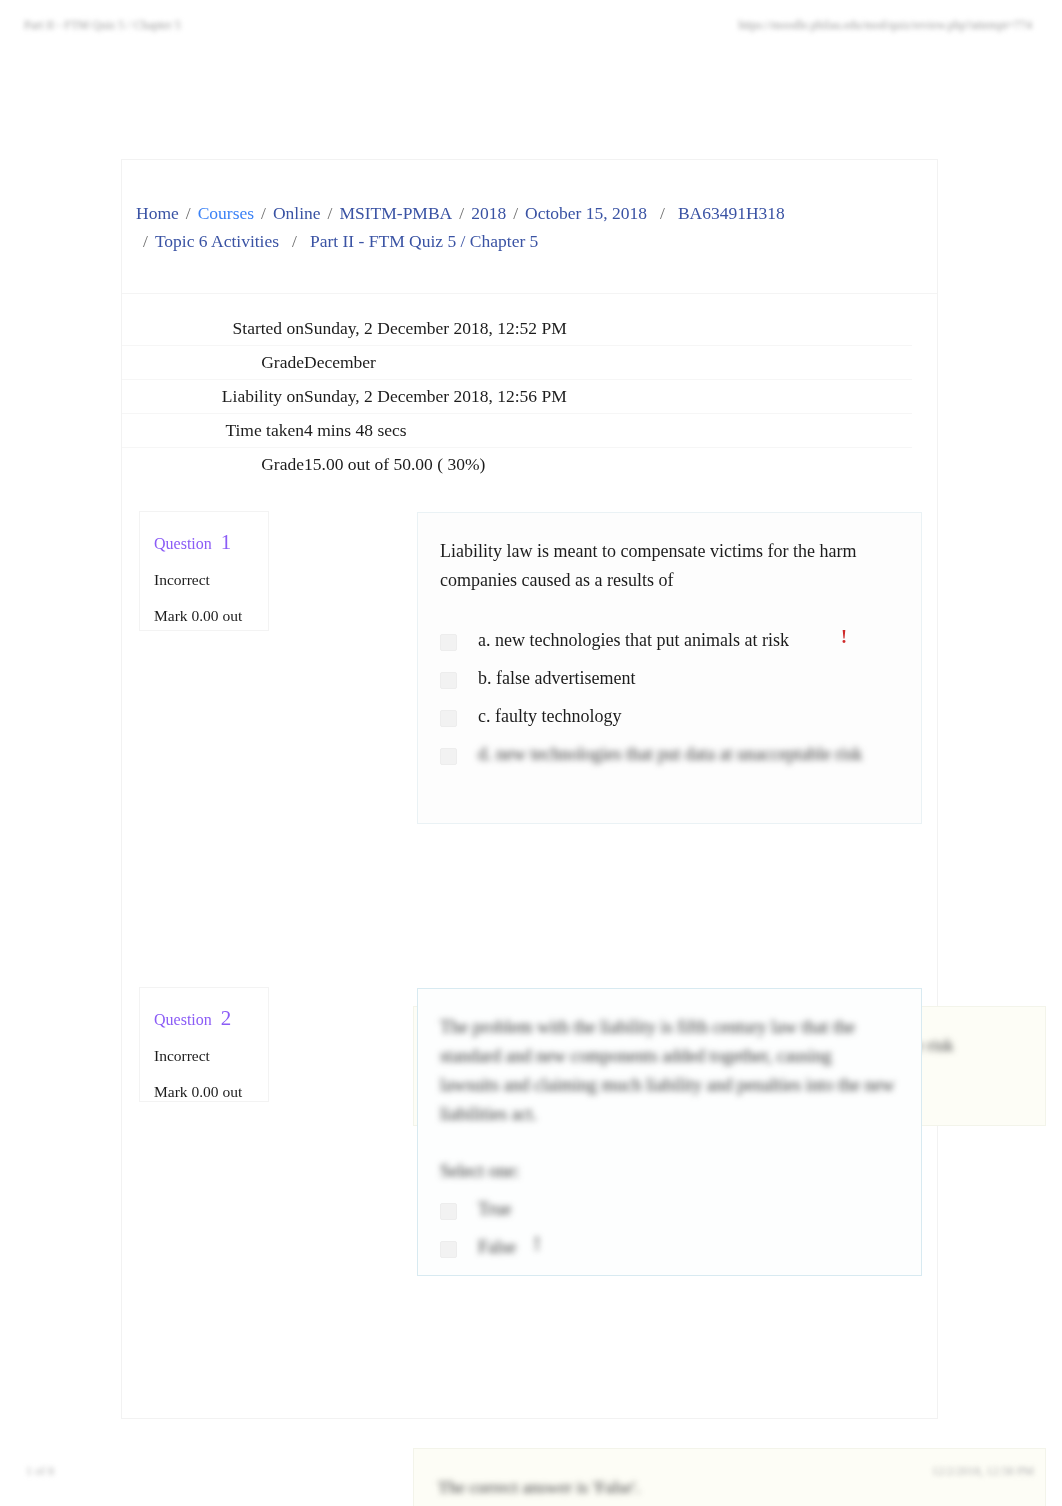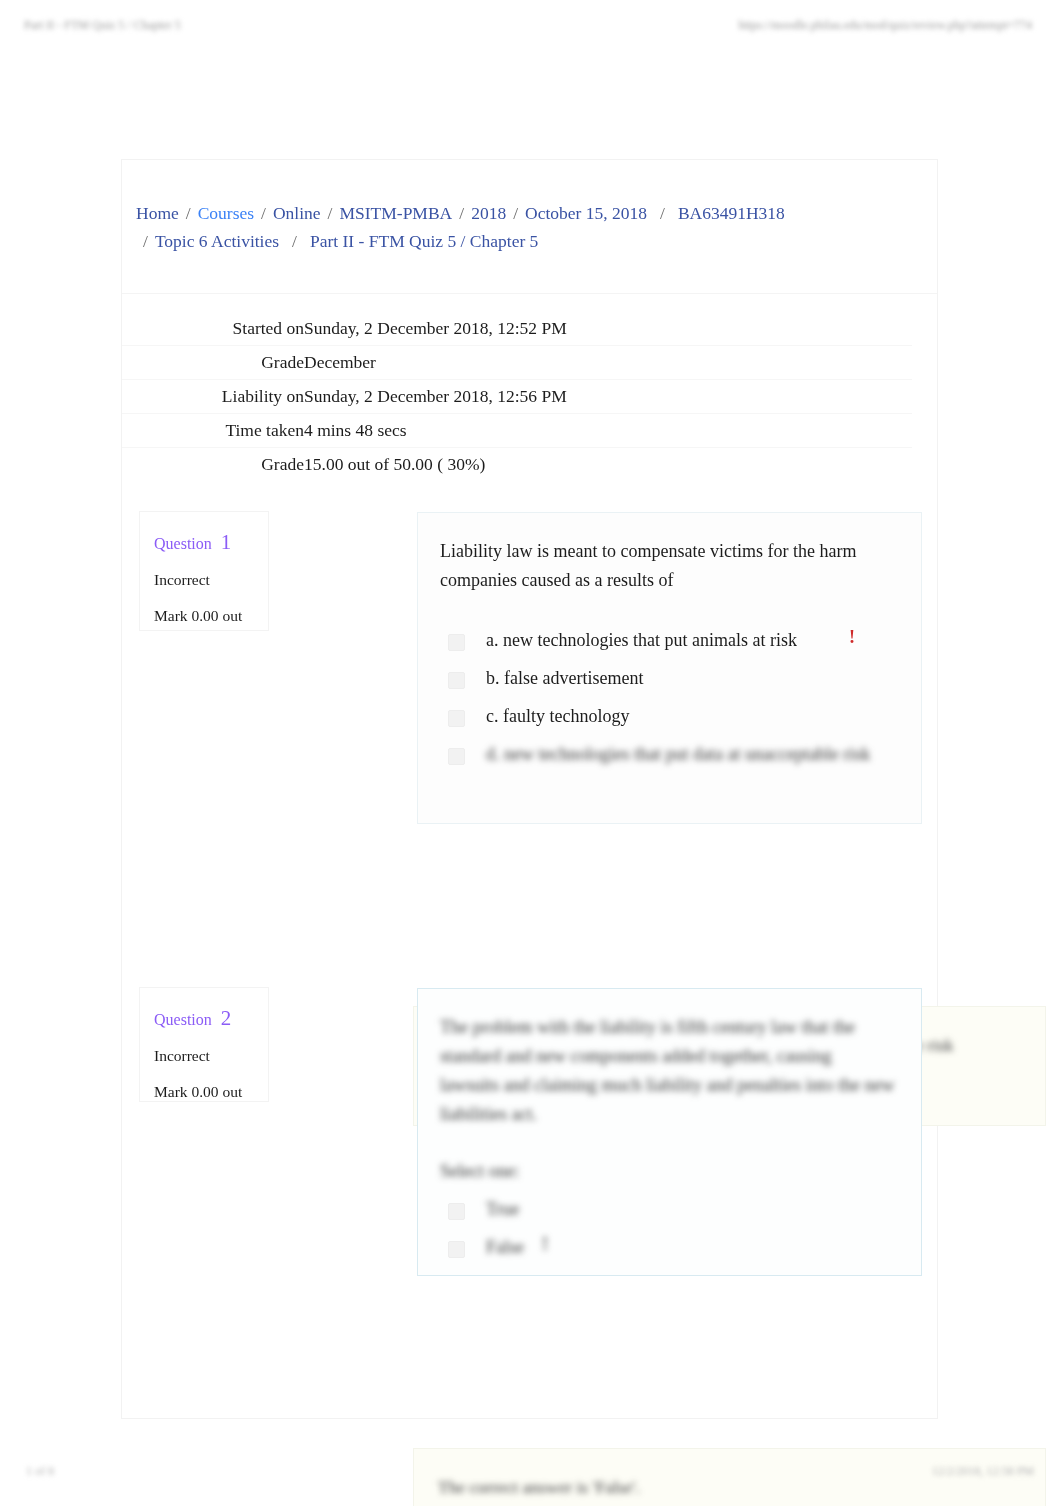--- a/index.html
+++ b/index.html
@@ -196,21 +196,21 @@
     line-height: 29px;
     color: #1c1c1c;
     margin: 0 0 32px 0;
   }
   .q-prompt {
     font-size: 18px;
     color: #1c1c1c;
     margin: 0 0 14px 0;
   }
   .answers {
-    margin: 8px;
+    margin: 0;
     padding: 0;
     list-style: none;
     font-family: Liberation Serif, serif;
   }
   .answer-row {
     display: flex;
     align-items: flex-start;
     height: 38px;
   }
   .answer-radio {

